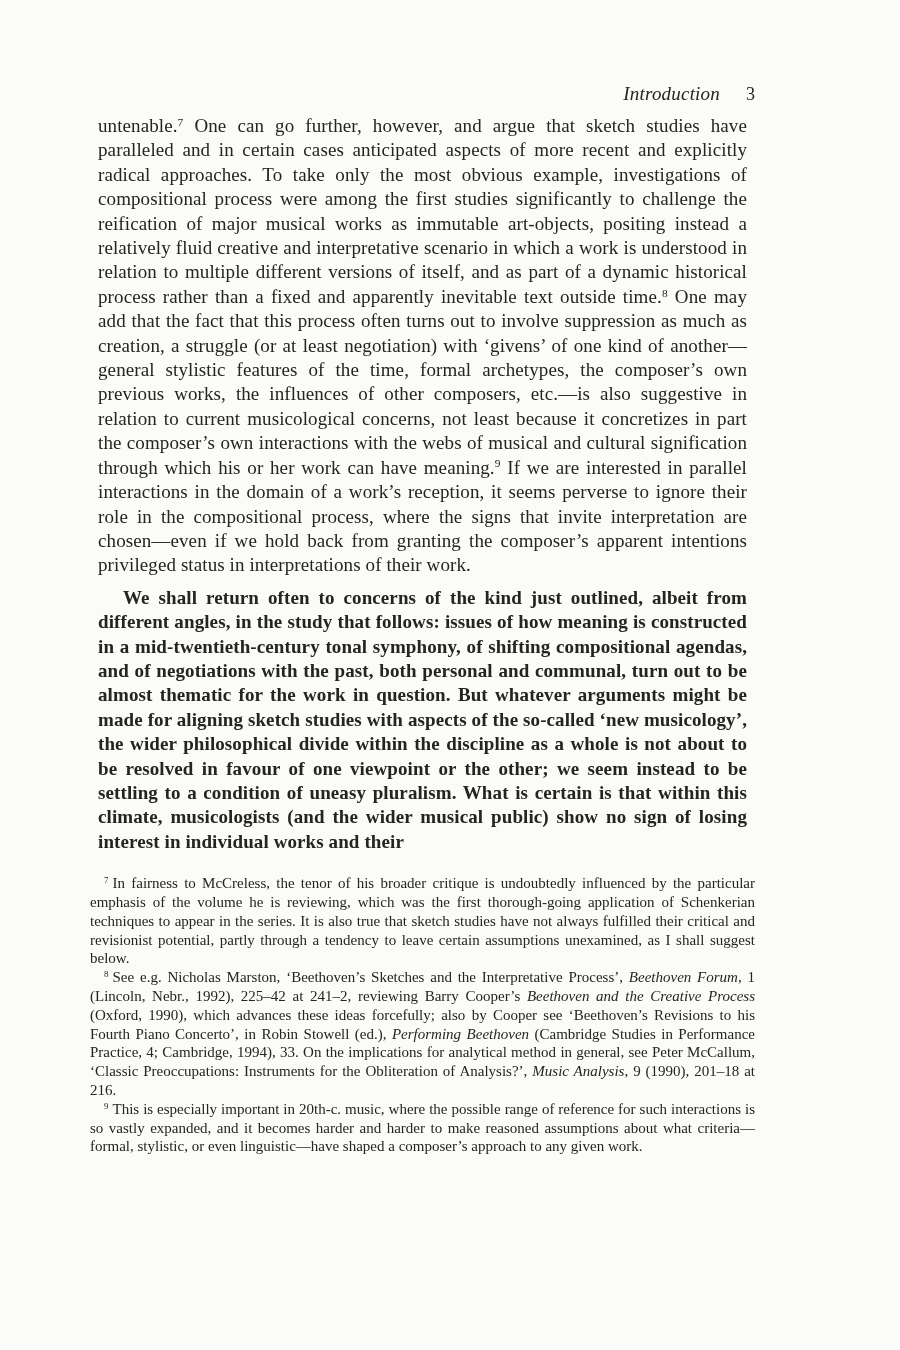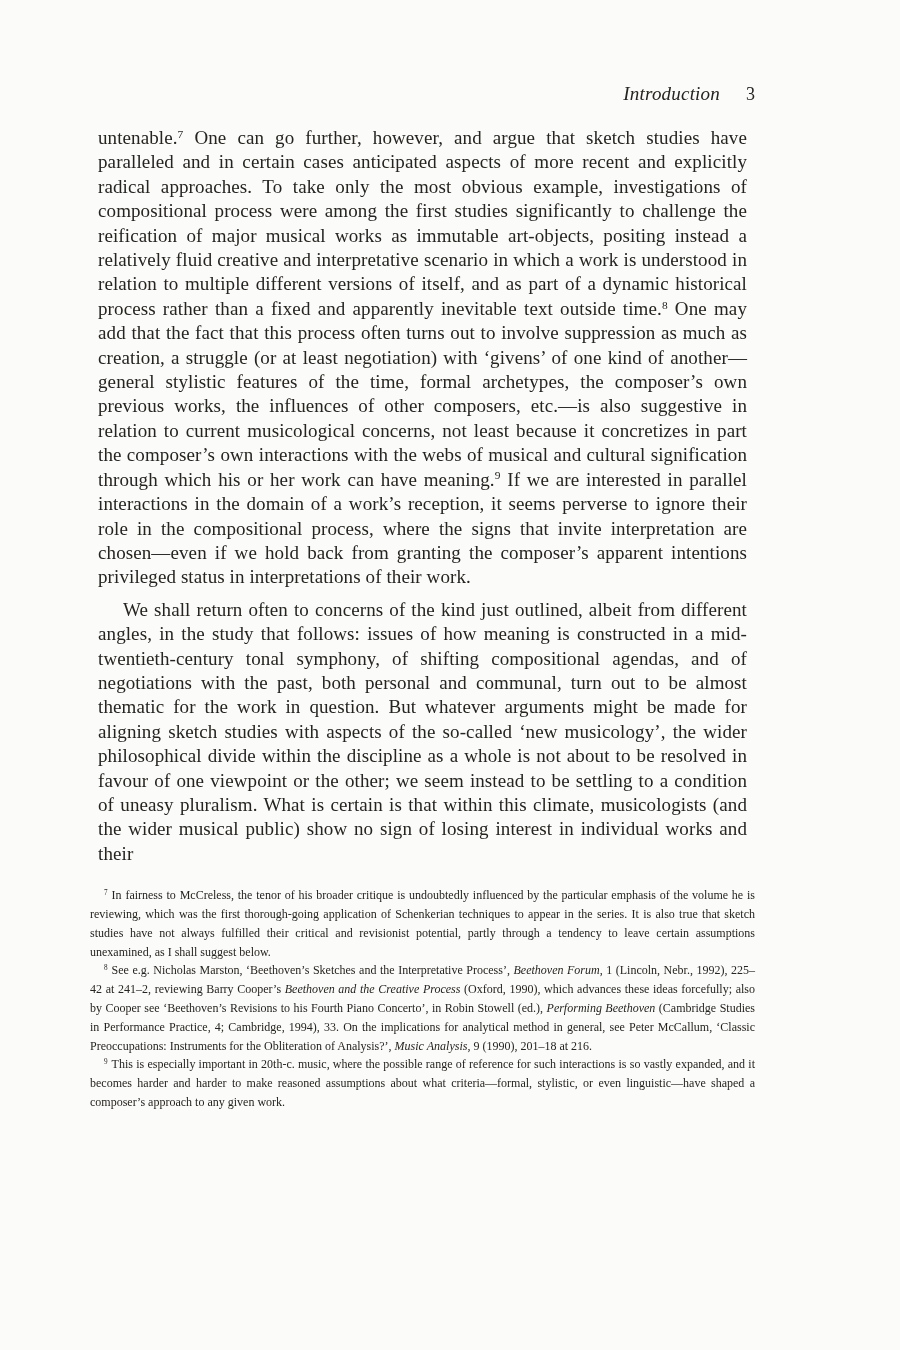--- a/index.html
+++ b/index.html
@@ -19,21 +19,21 @@
     height: 1350px;
     background: var(--page-bg);
     padding: 82px 145px 0 90px;
     overflow: hidden;
   }
   .running-head {
     width: 665px;
     text-align: right;
     font-size: 19px;
     line-height: 24px;
-    margin-bottom: 20px;
+    margin-bottom: 8px;
     white-space: nowrap;
   }
   .running-head .head-title {
     font-style: italic;
     letter-spacing: 0.2px;
   }
   .running-head .page-num {
     display: inline-block;
     margin-left: 26px;
     font-size: 18px;
@@ -44,32 +44,33 @@
     line-height: 24.4px;
     text-align: justify;
     letter-spacing: 0.1px;
   }
   .body-copy p {
     margin: 8px;
     padding: 0;
   }
   .body-copy p.indented {
     text-indent: 25px;
+    font-weight: bold;
   }
   sup {
     font-size: 60%;
     line-height: 0;
     vertical-align: baseline;
     position: relative;
     top: -0.55em;
   }
   .footnote-block {
     width: 665px;
     margin-top: 20px;
-    font-size: 12px;
+    font-size: 15px;
     line-height: 18.8px;
     text-align: justify;
   }
   .footnote-block p.footnote {
     margin: 0;
     padding: 0;
     text-indent: 14px;
   }
   .footnote-block sup {
     margin-right: 4px;

